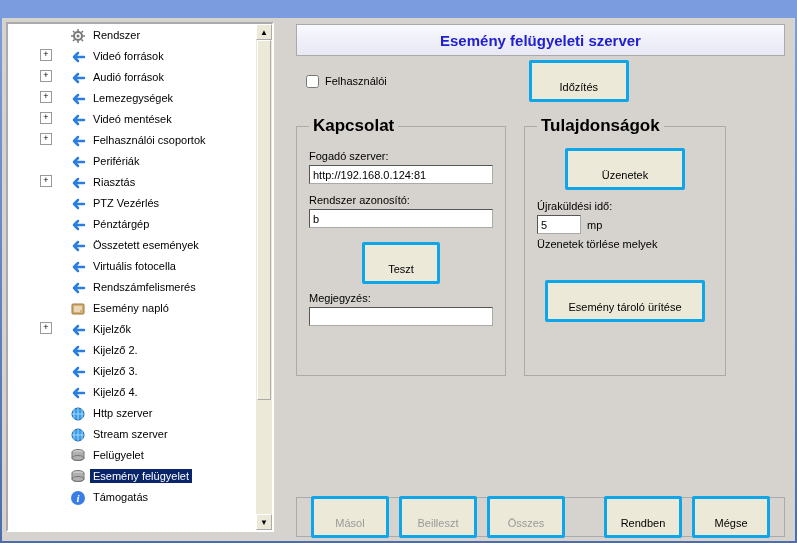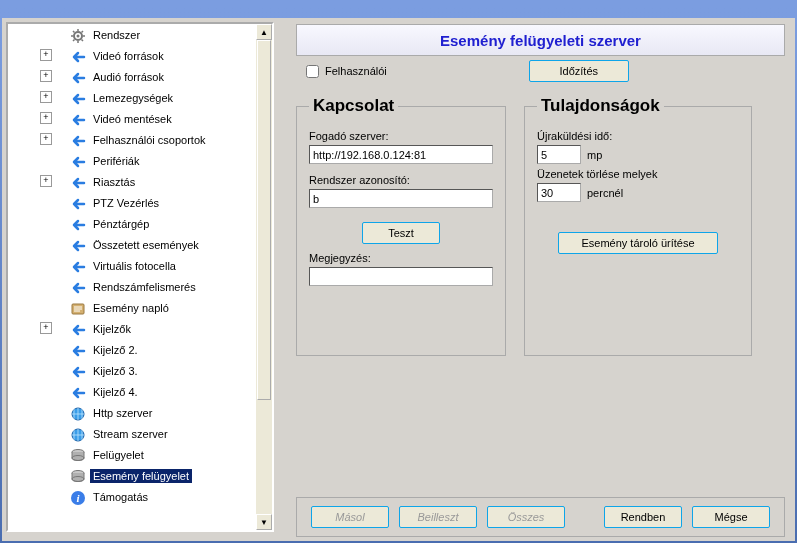--- a/index.html
+++ b/index.html
@@ -104,41 +104,41 @@
   font-size: 15px;
   margin-bottom: 4px;
 }
 .row-enable {
   display:flex; align-items:center; gap:6px;
   margin-bottom: 14px;
 }
 .row-enable input[type=checkbox] { margin-left: 10px; }
 .btn {
   background: #ece9d8;
-  border: 1px solid #0ea5e9;
+  border: 3px solid #0ea5e9;
   border-radius: 2px;
-  padding: 4px 0;
+  padding: 18px 0;
   font-family: inherit;
   font-size: 11px;
   cursor: pointer;
   min-width: 78px;
   height: 22px;
 }
-.btn.disabled { color: #999; font-style: italic; }
+.btn.disabled { color: #999; }
 .groups {
   display: flex;
   gap: 18px;
   margin-top: 6px;
 }
 fieldset {
   border: 1px solid #aaa;
   padding: 10px 12px 14px 12px;
 }
 fieldset.kapcs { width: 210px; min-height: 260px;}
-fieldset.tulajd { width: 228px; min-height: 260px;}
+fieldset.tulajd { width: 202px; min-height: 260px;}
 legend { padding: 0 4px; font-size: 17px; font-weight: bold; }
 .fld-label { margin-top: 4px; margin-bottom: 3px; }
 input[type=text] {
   width: 100%;
   border: 1px inset #aaa;
   background: #fff;
   font-family: inherit;
   font-size: 11px;
   padding: 2px 3px;
   height: 19px;
@@ -423,30 +423,29 @@
         <input type="text" value="b" style="">
         <div class="btn-center">
           <button class="btn">Teszt</button>
         </div>
         <div class="fld-label">Megjegyzés:</div>
         <input type="text" value="" style="">
       </fieldset>
 
       <fieldset class="tulajd">
         <legend>Tulajdonságok</legend>
+        <div class="btn-center" style="margin-top:2px;margin-bottom:10px">
+          <button class="btn" style="min-width:120px">Üzenetek</button>
+        </div>
         <div class="fld-label">Újraküldési idő:</div>
         <div class="inline-row">
           <input type="text" class="small-input" value="5" style="">
           <span>mp</span>
         </div>
         <div class="fld-label" style="">Üzenetek törlése melyek</div>
-        <div class="inline-row">
-          <input type="text" class="small-input" value="30" style="">
-          <span>percnél</span>
-        </div>
         <div class="btn-center" style="margin-top:30px">
           <button class="btn" style="min-width:160px">Esemény tároló ürítése</button>
         </div>
       </fieldset>
     </div>
 
     <div class="bottom-bar">
       <button class="btn disabled">Másol</button>
       <button class="btn disabled">Beilleszt</button>
       <button class="btn disabled">Összes</button>

